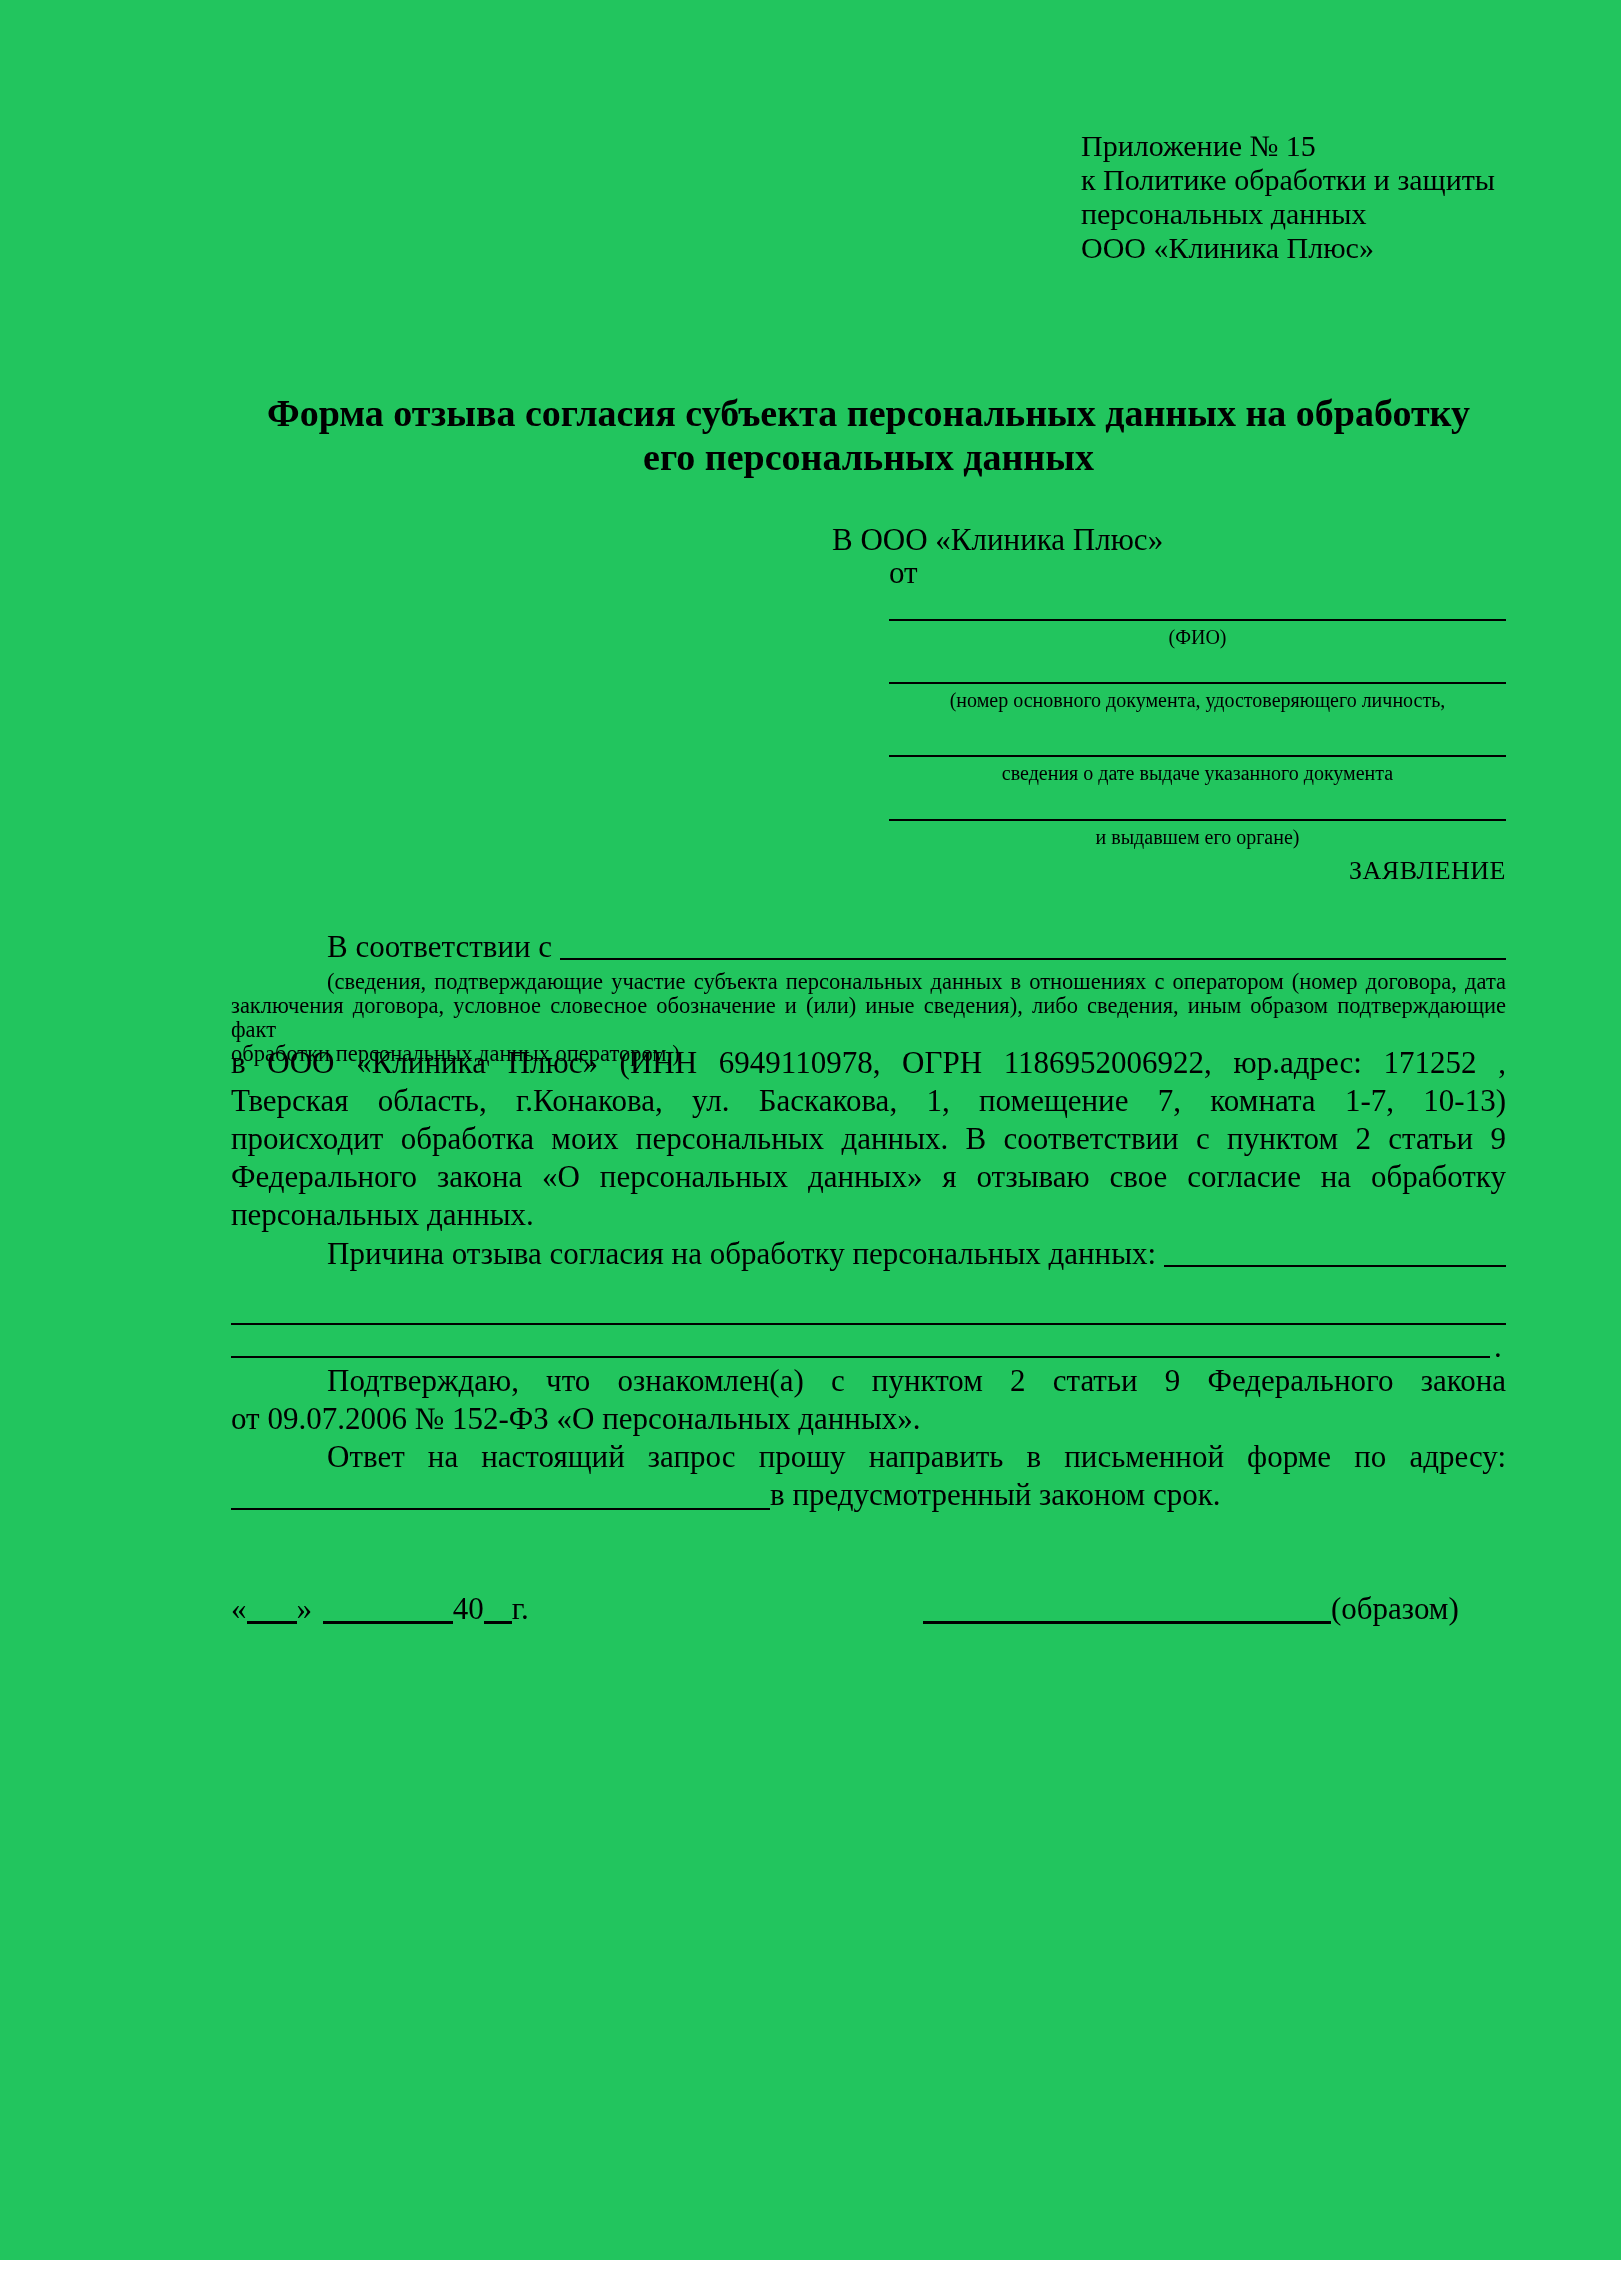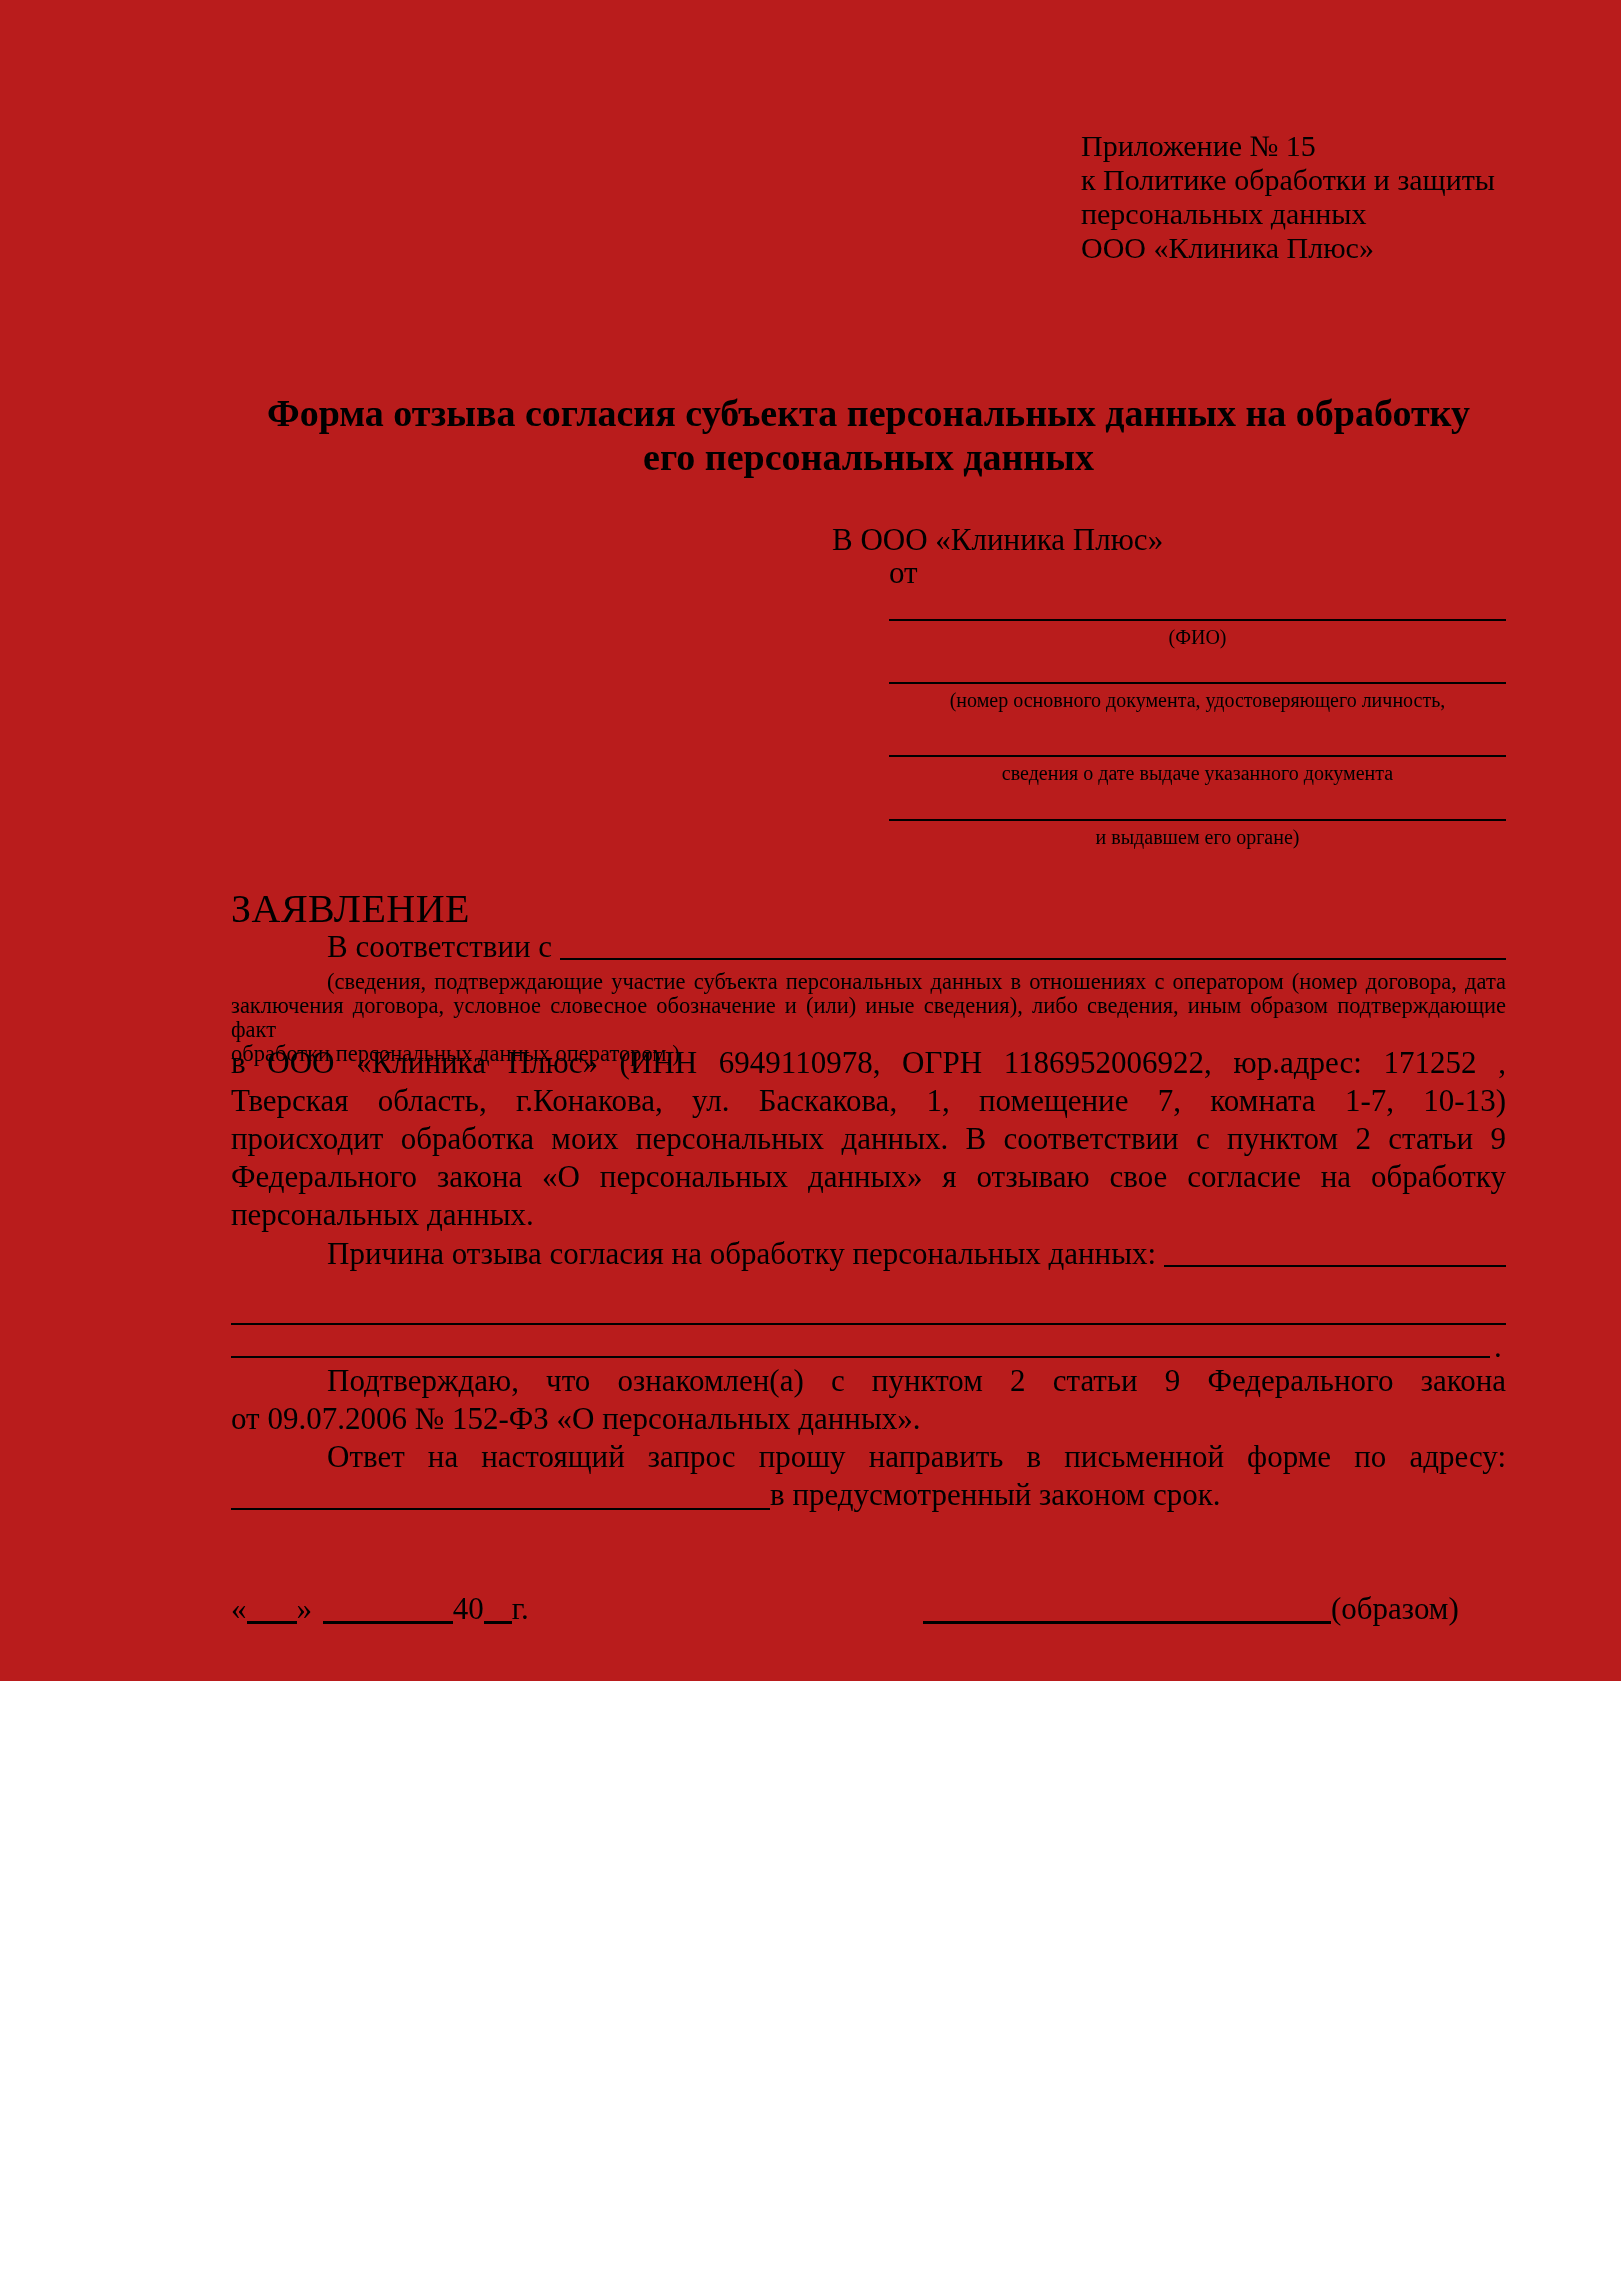--- a/index.html
+++ b/index.html
@@ -1,35 +1,35 @@
 <!DOCTYPE html>
 <html><head>
 <meta charset="utf-8">
 <style>
   html,body{margin:0;padding:0;background:#ffffff;}
   .page{
     position:relative;
-    width:1621px;height:1681px;
-    background:#b91c1c;color:#000000;
+    width:1621px;height:2260px;
+    background:#22c55e;color:#000000;
     font-family:"Liberation Serif","DejaVu Serif",serif;
     overflow:hidden;
   }
   .abs{position:absolute;}
   .body-text{font-size:31px;line-height:37px;}
   
   .header-block{left:1081px;top:129px;font-size:30px;line-height:34px;}
   
   .doc-title{left:231px;top:391px;width:1275px;text-align:center;font-weight:bold;font-size:38px;line-height:44px;}
   
   .to-line{left:832px;top:521px;}
   .from-line{left:889px;top:554px;}
   .rule{left:889px;width:617px;height:0;border-top:2.9px solid #000;}
   .rule-caption{left:889px;width:617px;text-align:center;font-size:20px;line-height:26.5px;}
   
-  .statement-heading{left:231px;top:890px;width:1275px;text-align:left;font-size:40px;line-height:37px;letter-spacing:0.5px;}
+  .statement-heading{left:231px;top:852px;width:1275px;text-align:right;font-size:26px;line-height:37px;letter-spacing:0.5px;}
   .flex-row{display:flex;align-items:stretch;}
   .accordance{left:231px;top:928px;width:1275px;font-size:31px;line-height:37px;}
   .spacer-indent{width:96px;flex:0 0 auto;}
   .fill{flex:1 1 auto;border-bottom:2.9px solid #000;margin:0 0 4.9px 7.8px;}
   .note{left:231px;top:970px;width:1275px;font-size:22.5px;line-height:24px;}
   .jl{text-align:justify;text-align-last:justify;}
   .indent{text-indent:96px;}
   .paragraph{left:231px;top:1044px;width:1275px;font-size:31px;line-height:38px;}
   .reason-row{left:231px;top:1235px;width:1275px;font-size:31px;line-height:37px;}
   .rule-full-1{left:231px;top:1323px;width:1275px;height:0;border-top:2.9px solid #000;}

